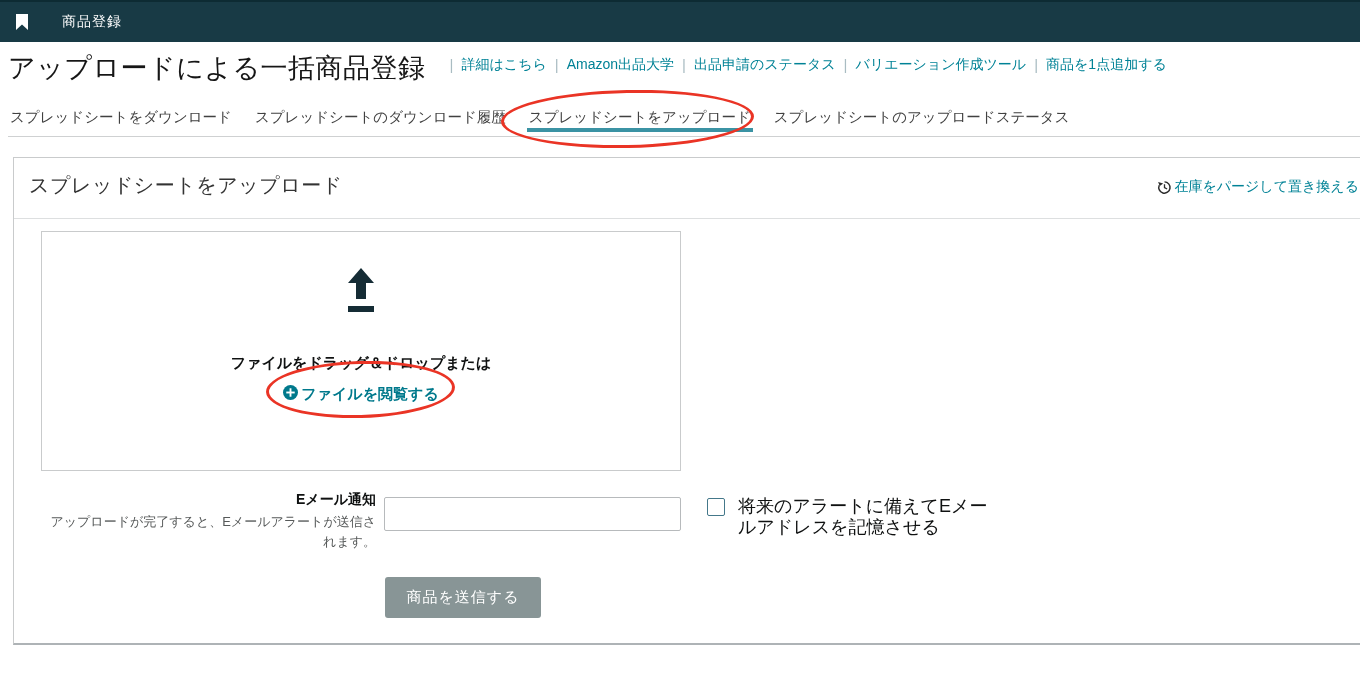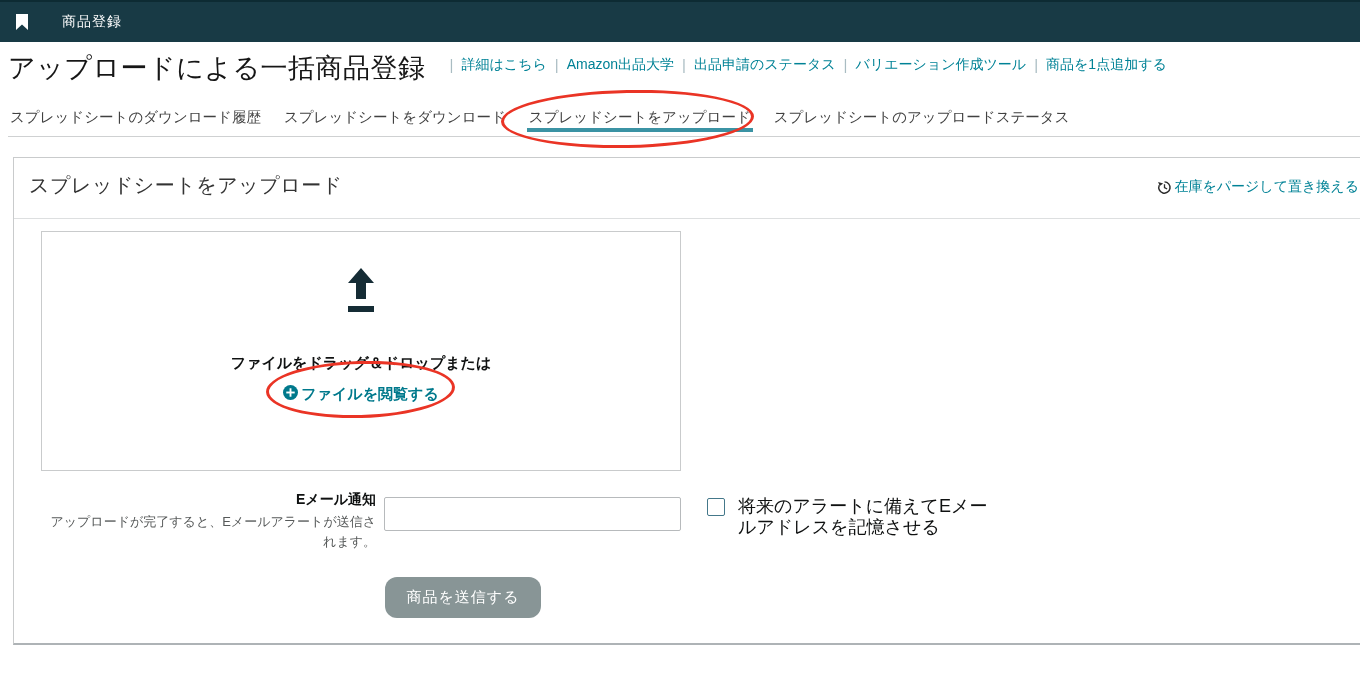--- a/index.html
+++ b/index.html
@@ -40,21 +40,21 @@
 
   
   .email-label{position:absolute;left:27px;top:333px;width:335px;text-align:right;font-size:14px;font-weight:bold;color:#0f1111;}
   .email-helper{position:absolute;left:27px;top:354px;width:335px;text-align:right;font-size:13px;color:#565959;line-height:20px;}
   .email-input{position:absolute;left:370px;top:339px;width:297px;height:34px;border:1px solid #b7babc;border-radius:2px;box-sizing:border-box;font-size:14px;padding:0 8px;outline:none;}
   .remember{position:absolute;left:693px;top:340px;display:flex;align-items:flex-start;}
   .checkbox{width:18px;height:18px;border:1px solid #44788a;border-radius:2px;background:#fff;box-sizing:border-box;cursor:pointer;flex:0 0 auto;}
   .remember-label{margin-left:13px;width:258px;font-size:18px;color:#0f1111;line-height:21px;margin-top:-2px;}
 
   
-  .submit-btn{position:absolute;left:371px;top:419px;width:156px;height:41px;background:#889596;border:none;border-radius:12px;color:#ffffff;font-size:15px;font-family:inherit;cursor:pointer;letter-spacing:1px;}
+  .submit-btn{position:absolute;left:371px;top:419px;width:156px;height:41px;background:#889596;border:none;border-radius:3px;color:#ffffff;font-size:15px;font-family:inherit;cursor:pointer;letter-spacing:1px;}
 
   
   .annotation{position:absolute;border:3px solid #ea3425;border-radius:50%;pointer-events:none;background:transparent;}
   .ann-tab{left:501px;top:90px;width:247px;height:52px;transform:rotate(-1.2deg);}
   .ann-browse{left:266px;top:361px;width:183px;height:51px;transform:rotate(-1.5deg);}
 </style>
 </head>
 <body>
 
 <div id="stage">
@@ -78,22 +78,22 @@
       <span class="sep">|</span>
       <a href="#">出品申請のステータス</a>
       <span class="sep">|</span>
       <a href="#">バリエーション作成ツール</a>
       <span class="sep">|</span>
       <a href="#">商品を1点追加する</a>
     </nav>
   </div>
 
   <div class="tabs">
+    <div class="tab">スプレッドシートをダウンロード</div>
     <div class="tab">スプレッドシートのダウンロード履歴</div>
-    <div class="tab">スプレッドシートをダウンロード</div>
     <div class="tab active">スプレッドシートをアップロード</div>
     <div class="tab">スプレッドシートのアップロードステータス</div>
   </div>
 
   <div class="card">
     <div class="card-header">
       <h2 class="card-title">スプレッドシートをアップロード</h2>
       <a href="#" class="purge-link">
         <span class="hist">
           <svg width="15" height="15" viewBox="0 0 16 16">

